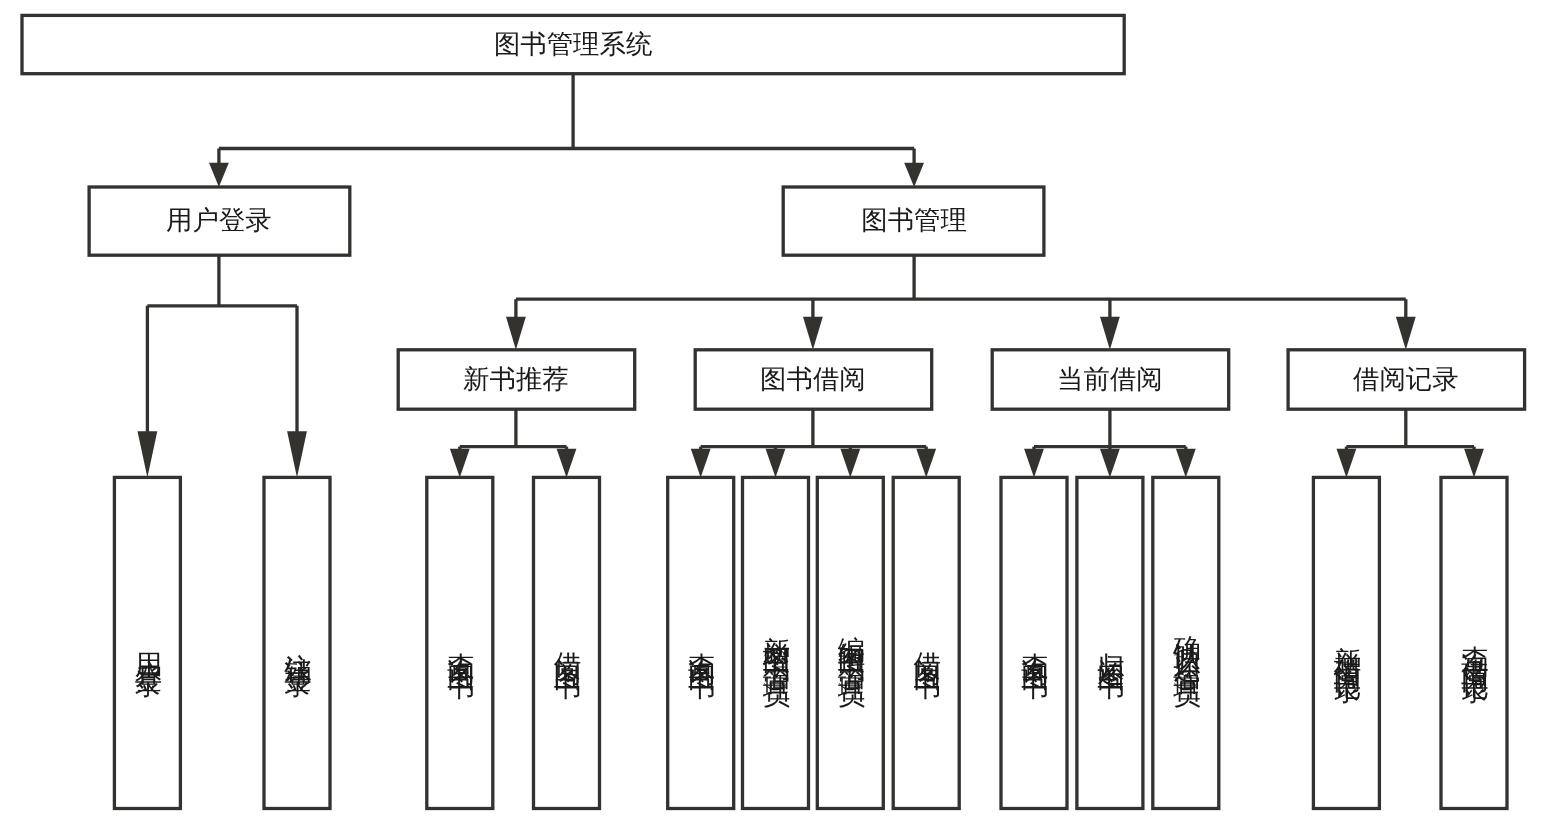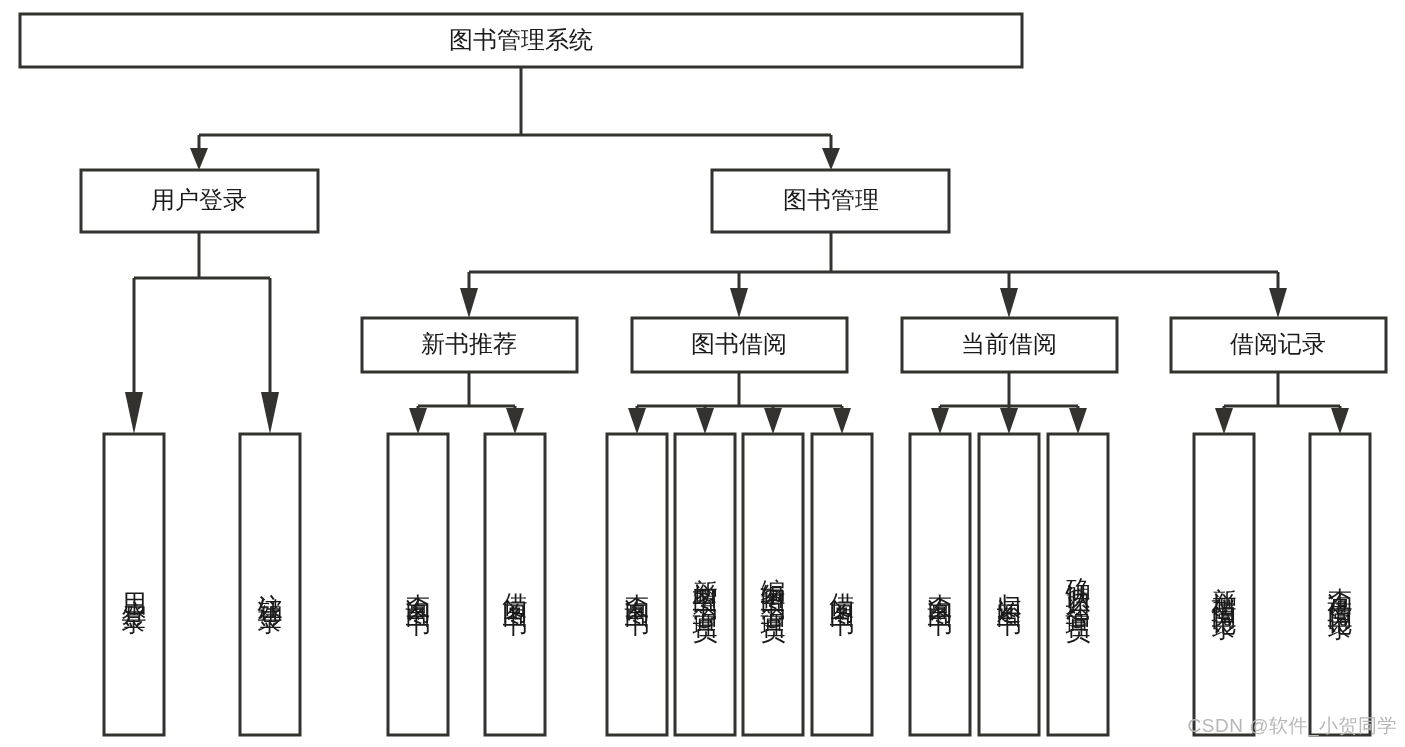--- a/index.html
+++ b/index.html
@@ -228,14 +228,13 @@
       <div style="position: absolute; left: 675px; top: 434px; width: 60px; height: 301px; display: flex; align-items: center; justify-content: center; writing-mode: vertical-rl; text-orientation: upright; font-family: &quot;Liberation Sans&quot;, &quot;DejaVu Sans&quot;, sans-serif; font-size: 25px; line-height: 1; letter-spacing: 6px; color: rgb(26, 26, 26); white-space: nowrap; pointer-events: none;">新增图书（管理员）</div>
       <div style="position: absolute; left: 743px; top: 434px; width: 60px; height: 301px; display: flex; align-items: center; justify-content: center; writing-mode: vertical-rl; text-orientation: upright; font-family: &quot;Liberation Sans&quot;, &quot;DejaVu Sans&quot;, sans-serif; font-size: 25px; line-height: 1; letter-spacing: 6px; color: rgb(26, 26, 26); white-space: nowrap; pointer-events: none;">编辑图书（管理员）</div>
       <div style="position: absolute; left: 812px; top: 434px; width: 60px; height: 301px; display: flex; align-items: center; justify-content: center; writing-mode: vertical-rl; text-orientation: upright; font-family: &quot;Liberation Sans&quot;, &quot;DejaVu Sans&quot;, sans-serif; font-size: 25px; line-height: 1; letter-spacing: 6px; color: rgb(26, 26, 26); white-space: nowrap; pointer-events: none;">借阅图书</div>
       <div style="position: absolute; left: 910px; top: 434px; width: 60px; height: 301px; display: flex; align-items: center; justify-content: center; writing-mode: vertical-rl; text-orientation: upright; font-family: &quot;Liberation Sans&quot;, &quot;DejaVu Sans&quot;, sans-serif; font-size: 25px; line-height: 1; letter-spacing: 6px; color: rgb(26, 26, 26); white-space: nowrap; pointer-events: none;">查询图书</div>
       <div style="position: absolute; left: 979px; top: 434px; width: 60px; height: 301px; display: flex; align-items: center; justify-content: center; writing-mode: vertical-rl; text-orientation: upright; font-family: &quot;Liberation Sans&quot;, &quot;DejaVu Sans&quot;, sans-serif; font-size: 25px; line-height: 1; letter-spacing: 6px; color: rgb(26, 26, 26); white-space: nowrap; pointer-events: none;">归还图书</div>
       <div style="position: absolute; left: 1048px; top: 434px; width: 60px; height: 301px; display: flex; align-items: center; justify-content: center; writing-mode: vertical-rl; text-orientation: upright; font-family: &quot;Liberation Sans&quot;, &quot;DejaVu Sans&quot;, sans-serif; font-size: 25px; line-height: 1; letter-spacing: 6px; color: rgb(26, 26, 26); white-space: nowrap; pointer-events: none;">确认归还（管理员）</div>
       <div style="position: absolute; left: 1194px; top: 434px; width: 60px; height: 301px; display: flex; align-items: center; justify-content: center; writing-mode: vertical-rl; text-orientation: upright; font-family: &quot;Liberation Sans&quot;, &quot;DejaVu Sans&quot;, sans-serif; font-size: 25px; line-height: 1; letter-spacing: 6px; color: rgb(26, 26, 26); white-space: nowrap; pointer-events: none;">新增借阅记录</div>
       <div style="position: absolute; left: 1310px; top: 434px; width: 60px; height: 301px; display: flex; align-items: center; justify-content: center; writing-mode: vertical-rl; text-orientation: upright; font-family: &quot;Liberation Sans&quot;, &quot;DejaVu Sans&quot;, sans-serif; font-size: 25px; line-height: 1; letter-spacing: 6px; color: rgb(26, 26, 26); white-space: nowrap; pointer-events: none;">查询借阅记录</div>
     </div>
 
-<div class="watermark">CSDN @软件_小贺同学</div>
 </div>
 
 </body></html>

